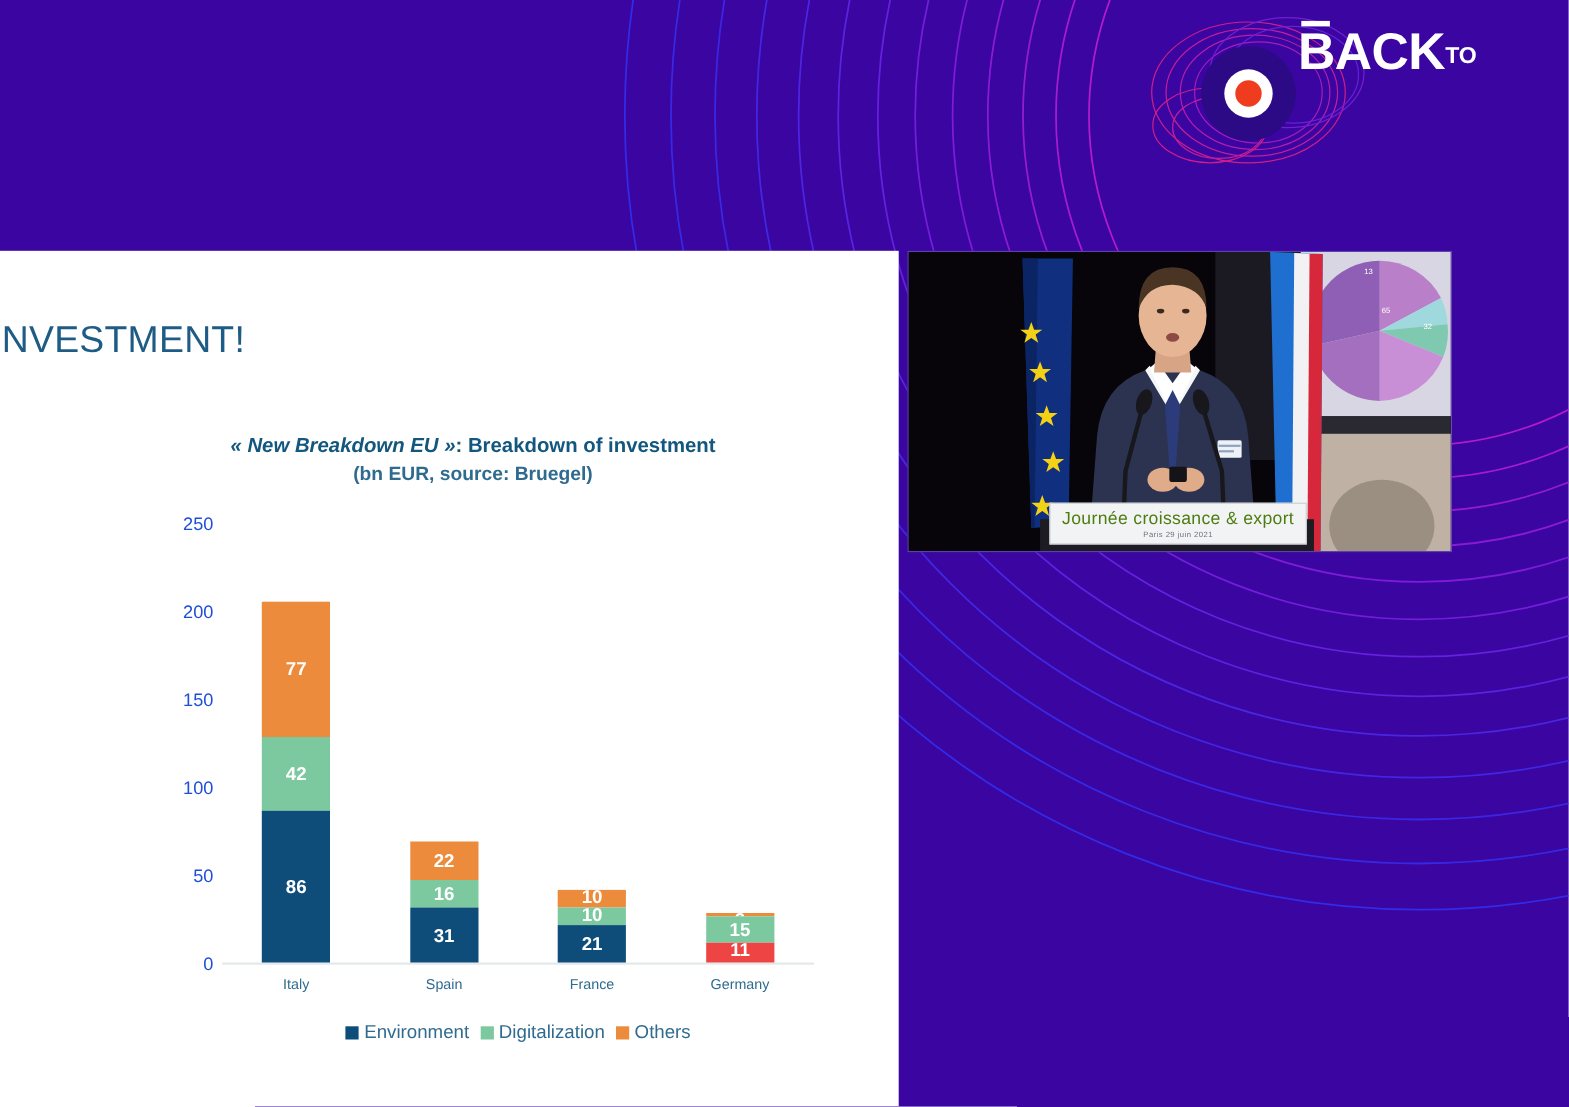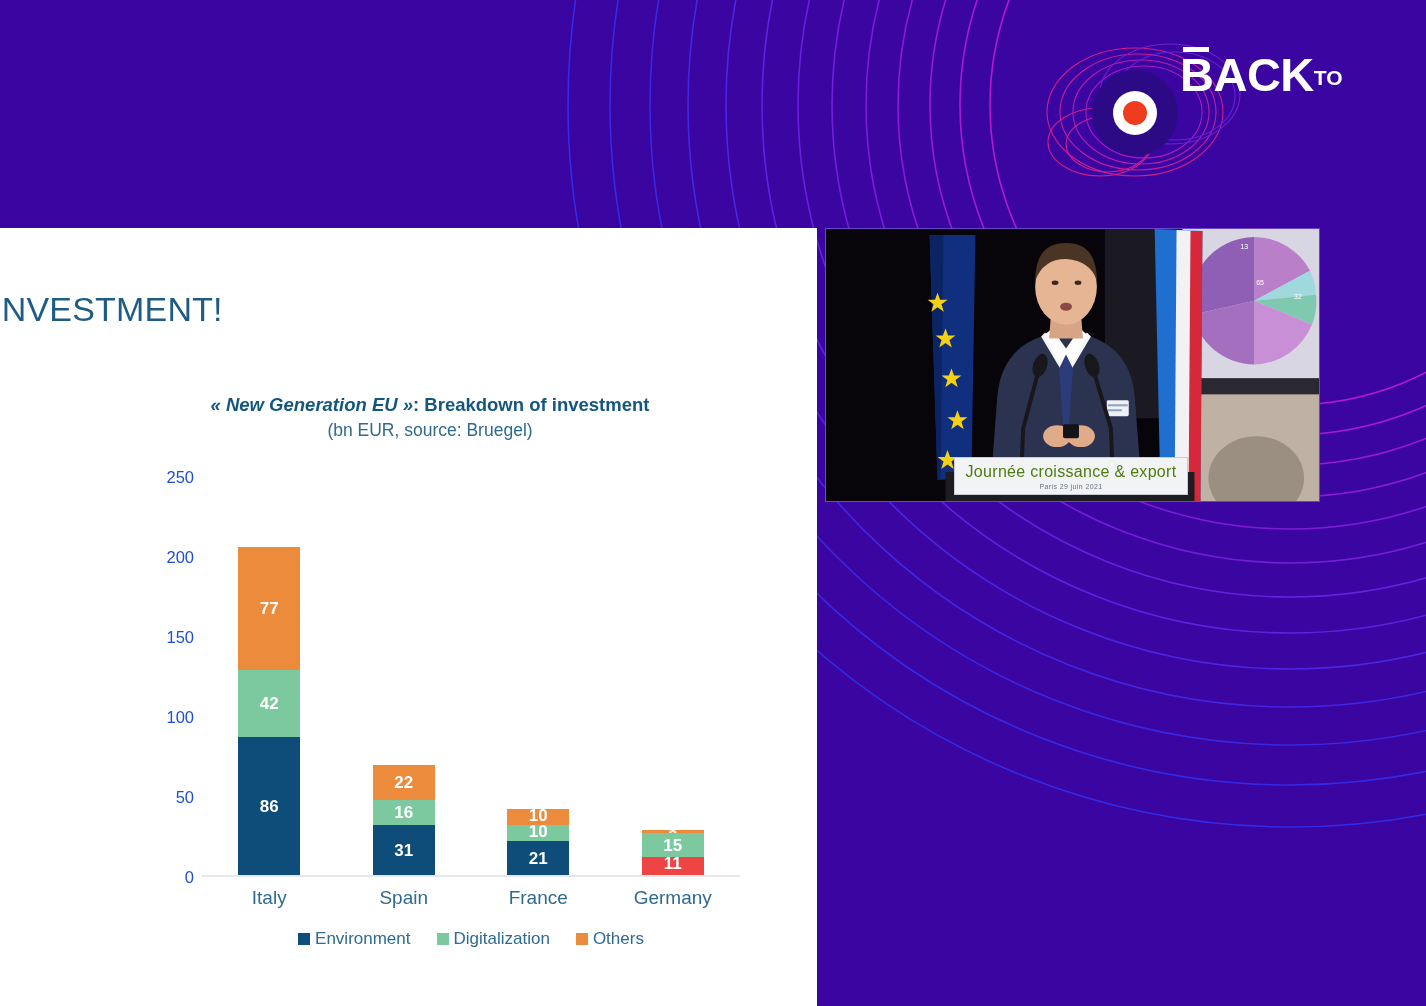--- a/index.html
+++ b/index.html
@@ -18,21 +18,21 @@
   
   #bg-arcs {
     position: absolute; inset: 0;
     width: 1426px; height: 1006px;
     pointer-events: none;
   }
 
   
   #logo-block {
     position: absolute;
-    left: 1020px; top: 32px;
+    left: 1020px; top: 4px;
     width: 400px; height: 160px;
   }
   #logo-swirl { position: absolute; left: 0; top: 0; width: 400px; height: 160px; }
   #logo-target {
     position: absolute;
     left: 72px; top: 38px;
     width: 86px; height: 86px;
     border-radius: 50%;
     background: #2d0a85;
     display: flex; align-items: center; justify-content: center;
@@ -108,21 +108,21 @@
     font-weight: bold;
     line-height: 1.35;
     width: 560px;
     margin-left: 10px;
   }
   #chart-title .italic { font-style: italic; }
   #chart-subtitle {
     text-align: center;
     color: #2f6b8f;
     font-size: 17.5px;
-    font-weight: normal;
+    font-weight: bold;
     width: 560px;
     margin-left: 10px;
     margin-top: 2px;
   }
 
   #plot-wrap {
     position: relative;
     margin-top: 36px;
     width: 600px;
     height: 400px;
@@ -175,30 +175,30 @@
     font-size: 17px;
     font-weight: bold;
     line-height: 1;
     white-space: nowrap;
   }
   .x-label {
     position: absolute;
     top: 412px;
     width: 100%;
     text-align: center;
-    font-size: 19px;
+    font-size: 13px;
     color: #2f6b8f;
   }
   #legend {
     position: absolute;
     left: 62px; top: 452px;
     width: 538px;
     display: flex;
     justify-content: center;
-    gap: 26px;
+    gap: 10px;
     align-items: center;
   }
   .legend-item { display: flex; align-items: center; gap: 5px; }
   .legend-swatch { width: 12px; height: 12px; }
   .legend-text { font-size: 17px; color: #2f6b8f; white-space: nowrap; }
 
   
   #video-thumb {
     position: absolute;
     left: 825px; top: 228px;
@@ -281,21 +281,21 @@
     </div>
   </div>
 
   <div id="white-panel">
 
     <div id="slide-title">INVESTMENT!</div>
 
     <div id="chart-block">
 
       <div id="chart-title">
-        <span class="italic">« New Generation EU »</span><span>: Breakdown of investment</span>
+        <span class="italic">« New Breakdown EU »</span><span>: Breakdown of investment</span>
       </div>
       <div id="chart-subtitle">(bn EUR, source: Bruegel)</div>
 
       <div id="plot-wrap">
         <div id="y-axis">
             <div class="y-tick" style="top: 0px;">250</div>
             <div class="y-tick" style="top: 80px;">200</div>
             <div class="y-tick" style="top: 160px;">150</div>
             <div class="y-tick" style="top: 240px;">100</div>
             <div class="y-tick" style="top: 320px;">50</div>

